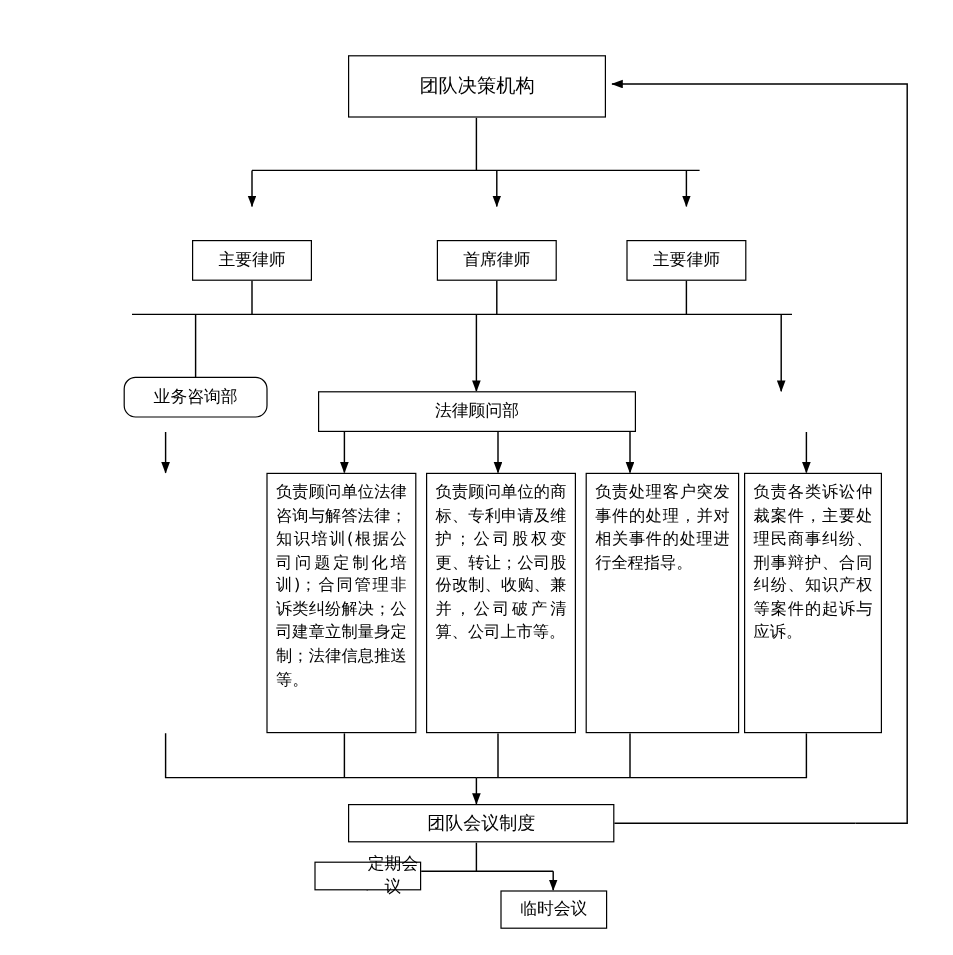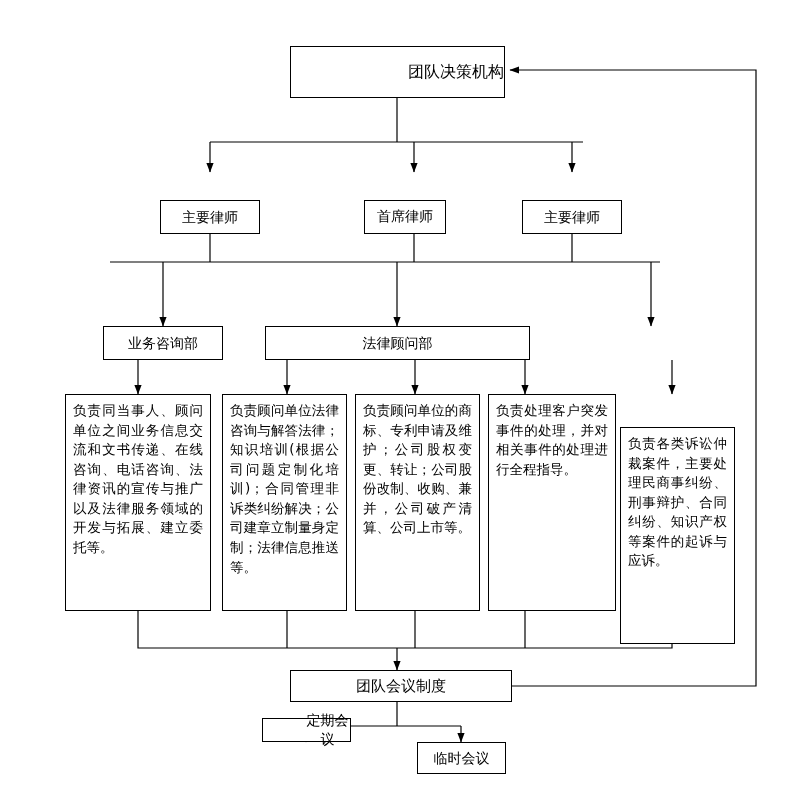--- a/index.html
+++ b/index.html
@@ -116,62 +116,59 @@
       <path d="M306,726 L461,726"></path>
       <path d="M306,726 L306,742" marker-end="url(#arrow)"></path>
       <path d="M461,726 L461,742" marker-end="url(#arrow)"></path>
 
       <path d="M713,686 L756,686 L756,70 L510,70" marker-end="url(#arrow)"></path>
       <path d="M713,686 L713,686"></path>
       <path d="M511,686 L713,686"></path>
     </g>
   </svg>
 
-  <div class="node n-title" style="left:290px; top:46px; width:215px; height:52px;justify-content:flex-end;">
+  <div class="node n-title" style="left:290px; top:46px; width:215px; height:52px;">
     <span class="node-text">团队决策机构</span>
   </div>
 
   <div class="node n-mid" style="left:160px; top:172px; width:100px; height:34px;">
     <span class="node-text">主要律师</span>
   </div>
 
-  <div class="node n-mid" style="left:364px; top:172px; width:82px; height:34px;font-family:Liberation Serif, serif;">
+  <div class="node n-mid" style="left:364px; top:172px; width:100px; height:34px;">
     <span class="node-text">首席律师</span>
   </div>
 
   <div class="node n-mid" style="left:522px; top:172px; width:100px; height:34px;">
     <span class="node-text">主要律师</span>
   </div>
 
-  <div class="node n-dept" style="left:103px; top:326px; width:120px; height:34px;">
+  <div class="node n-dept" style="left:103px; top:314px; width:120px; height:34px;border-radius:10px;">
     <span class="node-text">业务咨询部</span>
   </div>
 
   <div class="node n-dept" style="left:265px; top:326px; width:265px; height:34px;">
     <span class="node-text">法律顾问部</span>
   </div>
 
 
-  <div class="node topleft" style="left:65px; top:394px; width:146px; height:217px;">
-    <span class="node-text n-body">负责同当事人、顾问单位之间业务信息交流和文书传递、在线咨询、电话咨询、法律资讯的宣传与推广以及法律服务领域的开发与拓展、建立委托等。</span>
-  </div>
 
   <div class="node topleft" style="left:222px; top:394px; width:125px; height:217px;">
     <span class="node-text n-body">负责顾问单位法律咨询与解答法律；知识培训(根据公司问题定制化培训)；合同管理非诉类纠纷解决；公司建章立制量身定制；法律信息推送等。</span>
   </div>
 
   <div class="node topleft" style="left:355px; top:394px; width:125px; height:217px;">
     <span class="node-text n-body">负责顾问单位的商标、专利申请及维护；公司股权变更、转让；公司股份改制、收购、兼并，公司破产清算、公司上市等。</span>
   </div>
 
   <div class="node topleft" style="left:488px; top:394px; width:128px; height:217px;">
     <span class="node-text n-body">负责处理客户突发事件的处理，并对相关事件的处理进行全程指导。</span>
   </div>
 
-  <div class="node topleft" style="left:620px; top:394px; width:115px; height:217px;margin-top:33px;">
+  <div class="node topleft" style="left:620px; top:394px; width:115px; height:217px;">
     <span class="node-text n-body">负责各类诉讼仲裁案件，主要处理民商事纠纷、刑事辩护、合同纠纷、知识产权等案件的起诉与应诉。</span>
   </div>
 
   <div class="node n-meet" style="left:290px; top:670px; width:222px; height:32px;">
     <span class="node-text">团队会议制度</span>
   </div>
 
   <div class="node n-sub" style="left:262px; top:718px; width:89px; height:24px;padding-left:42px;">
     <span class="node-text">定期会议</span>
   </div>

